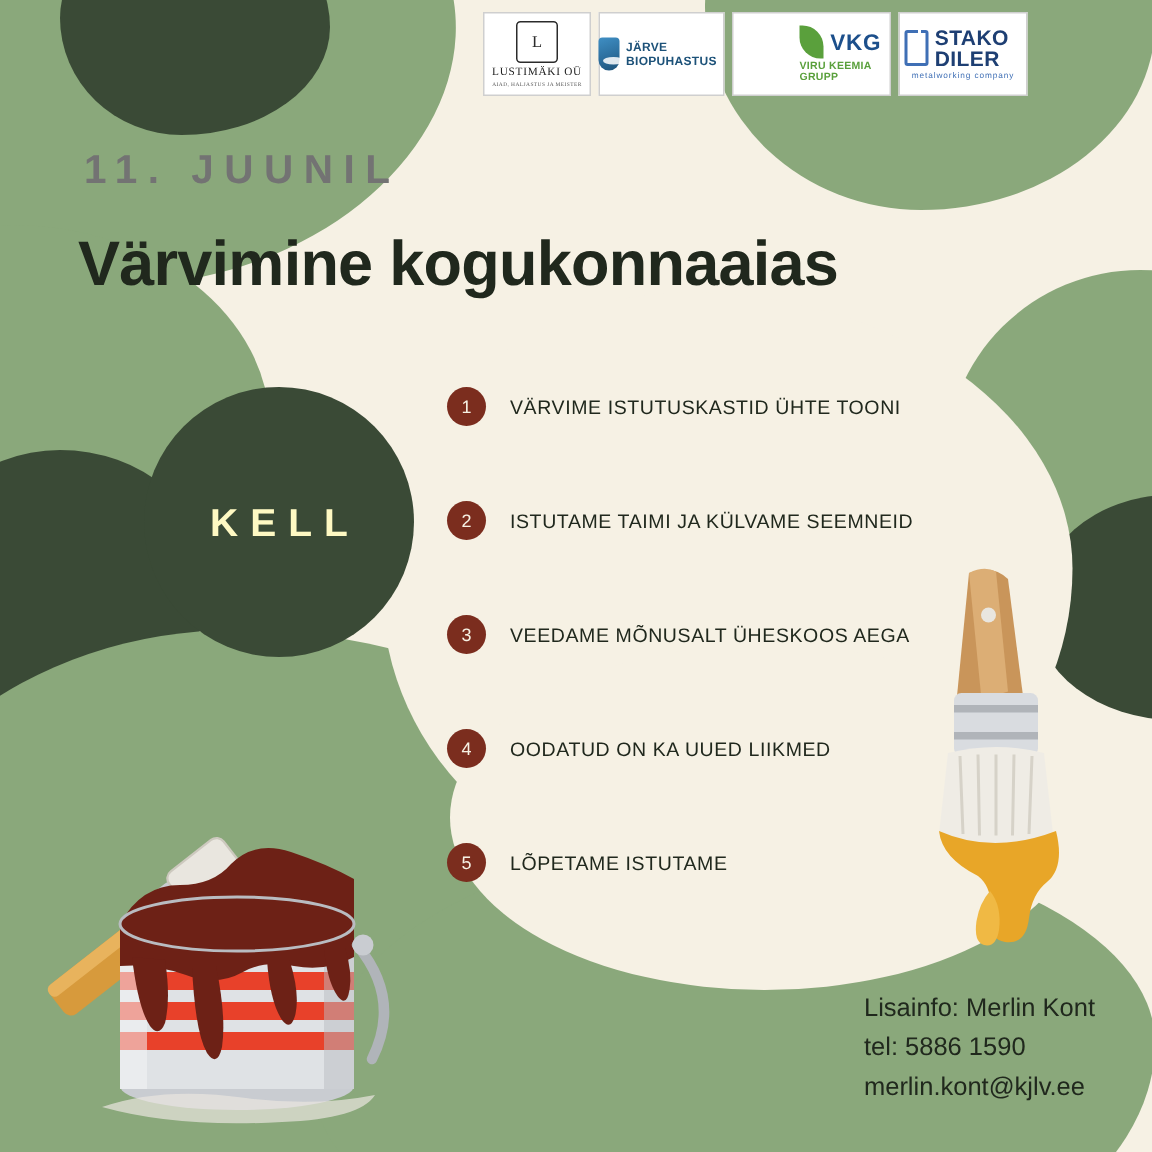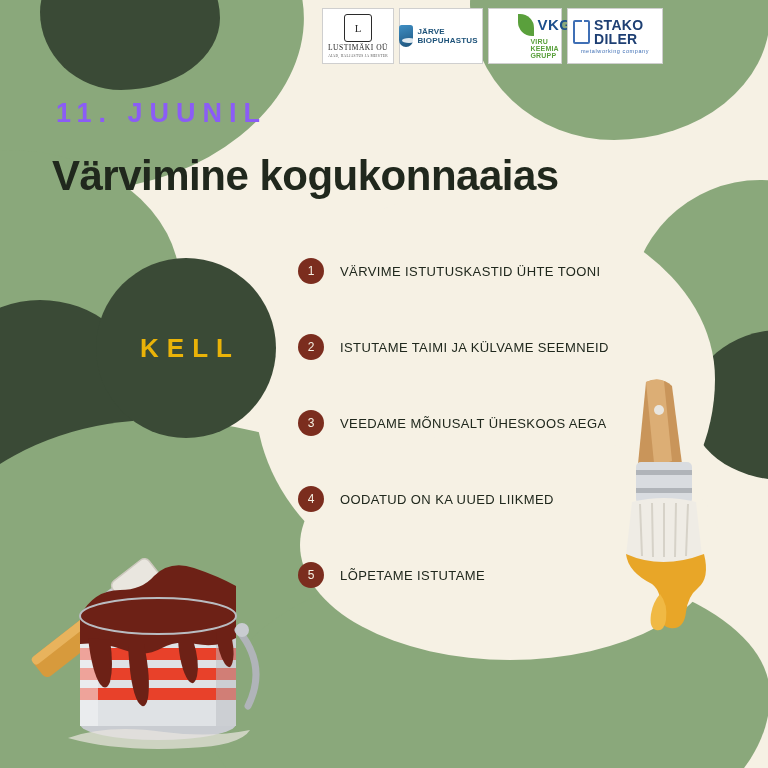--- a/index.html
+++ b/index.html
@@ -109,22 +109,22 @@
     display: flex;
     flex-direction: column;
     align-items: center;
     justify-content: center;
     height: 56px;
     box-sizing: border-box;
     padding: 3px 5px;
   }
   .logo-lustimaki { width: 72px; }
   .logo-jarve { width: 84px; }
-  .logo-vkg { width: 74px; padding-left: 44px; }
-  .logo-stako { width: 96px; }
+  .logo-vkg { width: 106px; padding-left: 44px; }
+  .logo-stako { width: 86px; }
 
   .lustimaki-seal {
     width: 26px; height: 26px;
     border: 1px solid #2b2b2b;
     border-radius: 3px;
     display: flex; align-items: center; justify-content: center;
     font-family: "Liberation Serif", serif;
     font-size: 11px;
     color: #2b2b2b;
     margin-bottom: 2px;
@@ -214,21 +214,21 @@
     margin-top: 2px;
   }
 
   
   .date-line {
     position: absolute;
     left: 56px; top: 98px;
     font-size: 27px;
     font-weight: bold;
     letter-spacing: 7px;
-    color: #8b5cf6;
+    color: #737373;
     z-index: 10;
   }
   .title {
     position: absolute;
     left: 36px; top: 152px;
     font-size: 42px;
     font-weight: bold;
     color: #20281d;
     letter-spacing: -0.5px;
     z-index: 10;
@@ -242,21 +242,21 @@
     width: 180px; height: 180px;
     background: #3a4a36;
     border-radius: 50%;
     display: flex;
     flex-direction: column;
     align-items: center;
     justify-content: center;
     z-index: 10;
   }
   .time-kell {
-    color: #eab308;
+    color: #fef9c3;
     font-size: 26px;
     font-weight: bold;
     letter-spacing: 8px;
     margin-left: 8px;
   }
   .time-value {
     color: #f6f1e4;
     font-size: 26px;
     font-weight: bold;
     letter-spacing: 5px;
@@ -451,14 +451,19 @@
       <rect x="48" y="110" width="56" height="5" fill="#b0b4b9"></rect>
 
       <path d="M44 124 q32 -8 64 0 l6 54 q-38 12 -76 0 z" fill="#efece5"></path>
       <path d="M52 126 l2 52 M64 125 l1 54 M76 125 l0 54 M88 125 l-1 54 M100 126 l-2 52" stroke="#d6d2c8" stroke-width="2" fill="none"></path>
 
       <path d="M38 176 q36 16 78 0 q6 24 -6 34 q-10 8 -12 24 q-2 18 -16 16 q-12 -2 -10 -20 q2 -16 -8 -24 q-24 -12 -26 -30 z" fill="#e8a628"></path>
       <path d="M72 216 q8 10 6 26 q-2 12 -10 10 q-7 -2 -5 -16 q2 -12 9 -20 z" fill="#f0b944"></path>
     </svg>
   </div>
 
+  <div class="contact">
+    <div>Lisainfo: Merlin Kont</div>
+    <div>tel: 5886 1590</div>
+    <div>merlin.kont@kjlv.ee</div>
+  </div>
 
 </div>
 
 </body></html>

